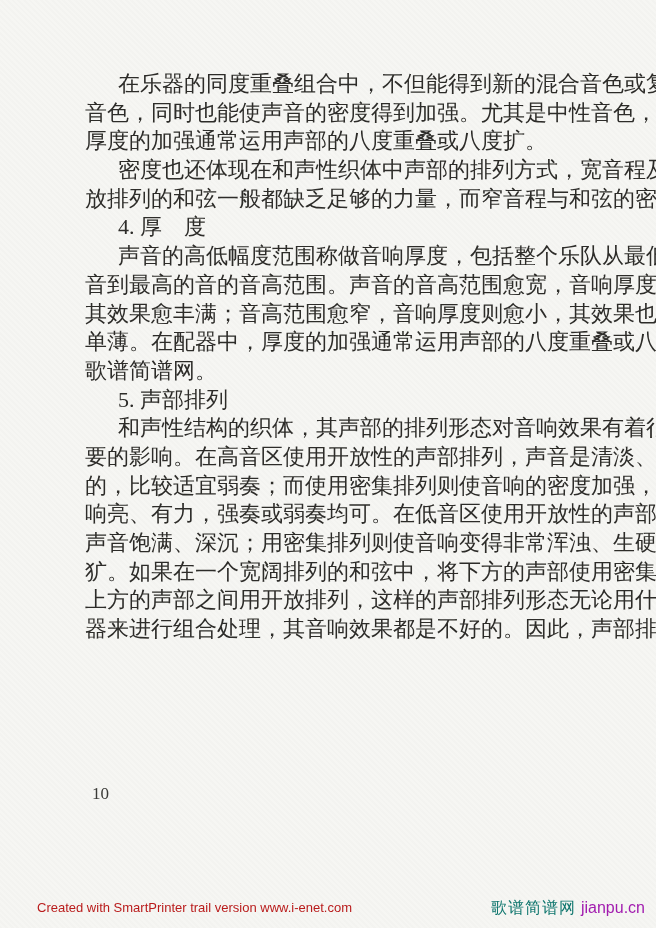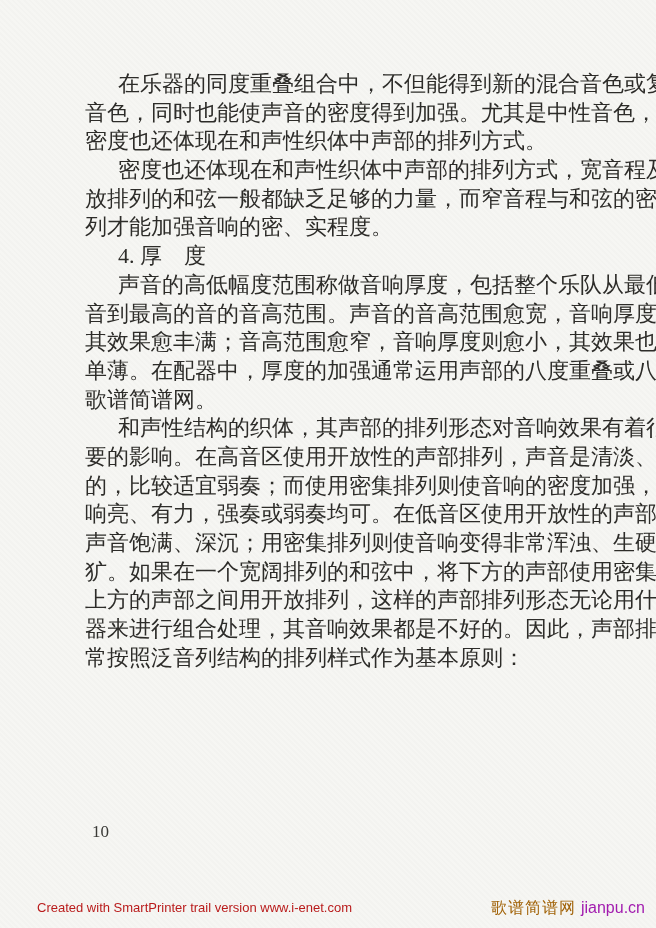--- a/index.html
+++ b/index.html
@@ -42,21 +42,21 @@
   .line.indent {
     padding-left: 33px;
   }
   .line.heading {
     padding-left: 33px;
     font-weight: 400;
   }
   .page-number {
     position: absolute;
     left: 92px;
-    top: 822px;
+    top: 784px;
     font-size: 17px;
     color: #3a3a37;
     font-family: "Liberation Serif", "DejaVu Serif", serif;
   }
   .footer-credit {
     position: absolute;
     left: 37px;
     top: 900px;
     font-size: 13px;
     color: #b91c1c;
@@ -64,55 +64,54 @@
   }
   .watermark {
     position: absolute;
     right: 11px;
     top: 898px;
     font-size: 16px;
     font-family: "Liberation Sans", "DejaVu Sans", sans-serif;
     white-space: nowrap;
   }
   .watermark .wm-name {
-    color: #a16207;
+    color: #0f766e;
     letter-spacing: 1px;
   }
   .watermark .wm-url {
     color: #a21caf;
     margin-left: 5px;
   }
 </style>
 </head>
 <body>
 
 <div class="page">
 
   <div class="text-block">
     <div class="line indent">在乐器的同度重叠组合中，不但能得到新的混合音色或复合</div>
     <div class="line">音色，同时也能使声音的密度得到加强。尤其是中性音色，更多</div>
-    <div class="line">密度也还体现在和声性织体中声部的排列方式。</div>
+    <div class="line">厚度的加强通常运用声部的八度重叠或八度扩。</div>
     <div class="line indent">密度也还体现在和声性织体中声部的排列方式，宽音程及开</div>
     <div class="line">放排列的和弦一般都缺乏足够的力量，而窄音程与和弦的密集排</div>
-    <div class="line">列才能加强音响的密、实程度。</div>
     <div class="line heading">4. 厚　度</div>
     <div class="line indent">声音的高低幅度范围称做音响厚度，包括整个乐队从最低的</div>
     <div class="line">音到最高的音的音高范围。声音的音高范围愈宽，音响厚度愈大，</div>
     <div class="line">其效果愈丰满；音高范围愈窄，音响厚度则愈小，其效果也就愈</div>
     <div class="line">单薄。在配器中，厚度的加强通常运用声部的八度重叠或八度扩</div>
     <div class="line">歌谱简谱网。</div>
+    <div class="line heading">5. 声部排列</div>
     <div class="line indent">和声性结构的织体，其声部的排列形态对音响效果有着很重</div>
     <div class="line">要的影响。在高音区使用开放性的声部排列，声音是清淡、无力</div>
     <div class="line">的，比较适宜弱奏；而使用密集排列则使音响的密度加强，声音</div>
     <div class="line">响亮、有力，强奏或弱奏均可。在低音区使用开放性的声部排列，</div>
     <div class="line">声音饱满、深沉；用密集排列则使音响变得非常浑浊、生硬及粗</div>
     <div class="line">犷。如果在一个宽阔排列的和弦中，将下方的声部使用密集排列，</div>
     <div class="line">上方的声部之间用开放排列，这样的声部排列形态无论用什么乐</div>
     <div class="line">器来进行组合处理，其音响效果都是不好的。因此，声部排列通</div>
-    <div class="line">常按照泛音列结构的排列样式作为基本原则：</div>
   </div>
 
   <div class="page-number">10</div>
 
   <div class="footer-credit">Created with SmartPrinter trail version www.i-enet.com</div>
 
   <div class="watermark">
     <span class="wm-name">歌谱简谱网</span><span class="wm-url">jianpu.cn</span>
   </div>
 

